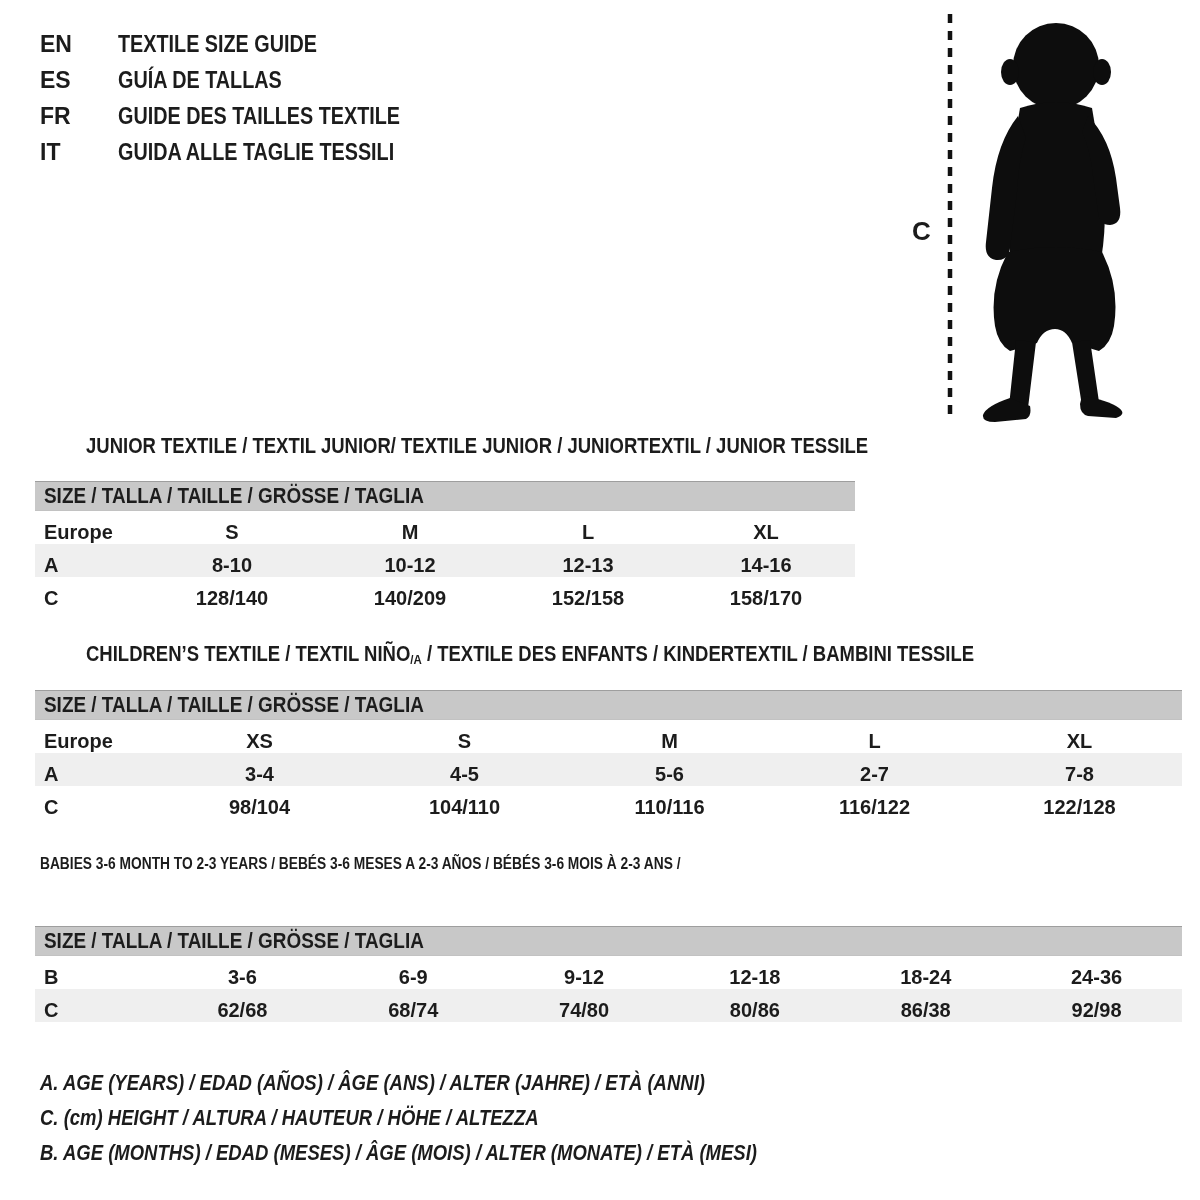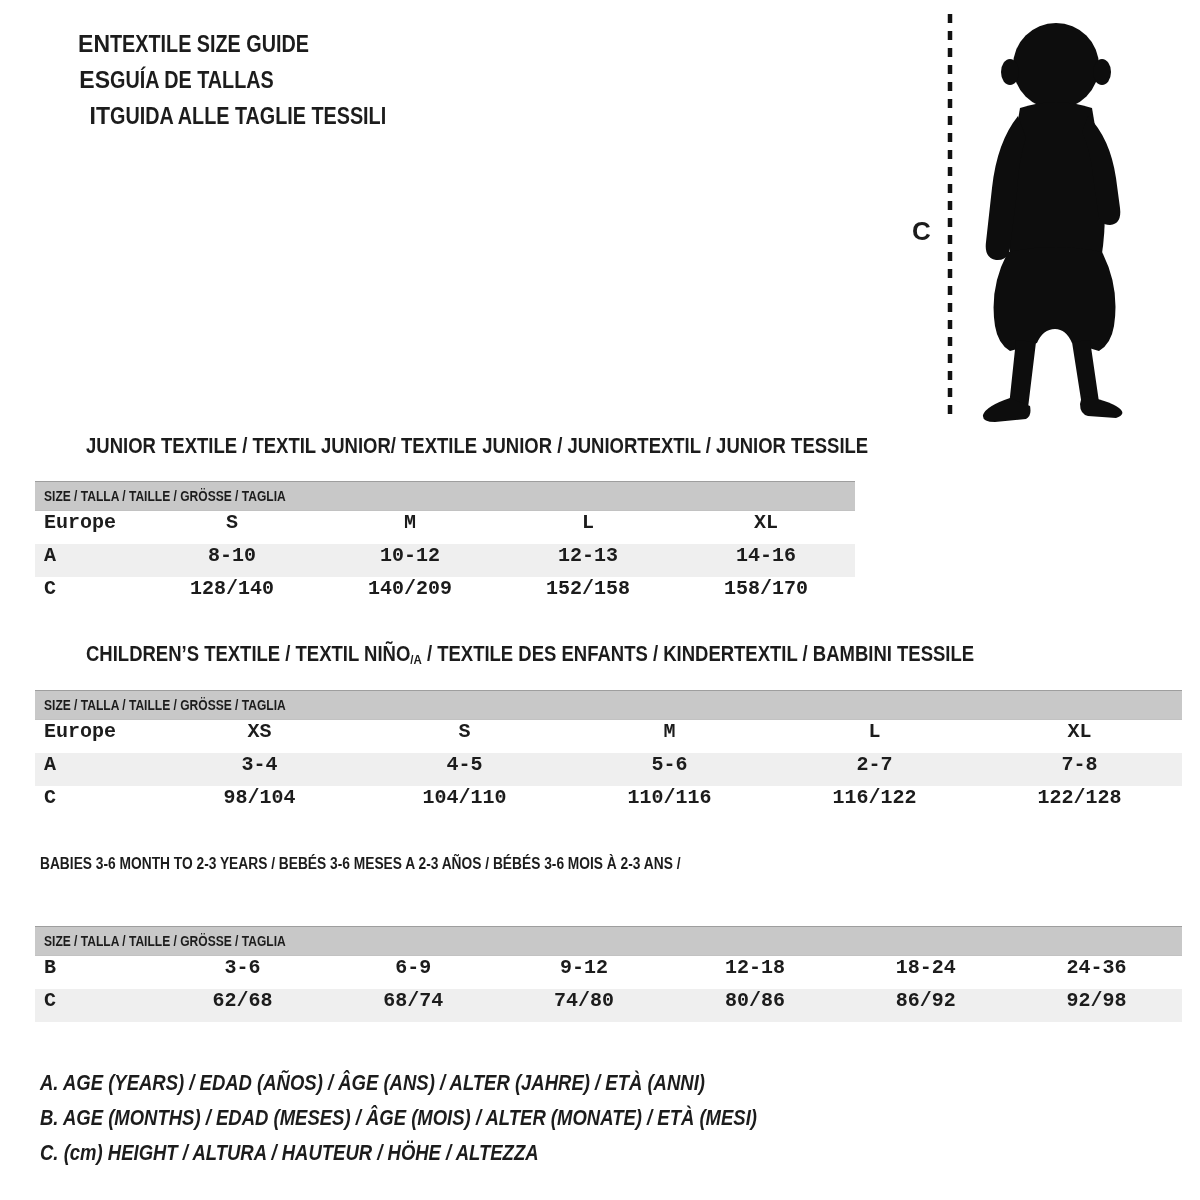--- a/index.html
+++ b/index.html
@@ -9,56 +9,60 @@
     --silhouette:#0d0d0d;
   }
   html,body{margin:0;padding:0;}
   body{
     width:1200px;height:1200px;background:#ffffff;position:relative;overflow:hidden;
     font-family:"Liberation Sans", sans-serif;font-weight:bold;color:var(--text);
   }
   .abs{position:absolute;}
   .cond{display:inline-block;transform:scaleX(0.86);transform-origin:0 50%;white-space:nowrap;}
   
-  .langs{left:32px;top:26px;text-align:right;}
+  .langs{left:40px;top:26px;}
   .lang-row{display:flex;height:36px;align-items:center;font-size:23px;}
   .lang-code{width:78px;flex:0 0 78px;}
   
   .c-label{left:912px;top:216px;font-size:26px;}
   
   .section-heading{font-size:21.5px;white-space:nowrap;margin-left:46px;}
   .heading-sub{font-size:0.62em;vertical-align:-0.25em;}
   
   .size-table{background:#ffffff;}
   .size-band{
     background:var(--band);height:30px;display:flex;align-items:center;
-    padding-left:9px;font-size:14px;border-top:1px solid #9e9e9e;border-bottom:1px solid #c2c2c2;
+    padding-left:9px;font-size:22px;border-top:1px solid #9e9e9e;border-bottom:1px solid #c2c2c2;
     box-sizing:border-box;
   }
-  .t-row{display:flex;height:33px;align-items:flex-start;font-size:20px;font-family:Liberation Mono, monospace;}
+  .t-row{display:flex;height:33px;align-items:flex-end;font-size:20px;}
   .t-row.shaded{background:var(--alt_row);}
   .t-label{padding-left:9px;box-sizing:border-box;}
   .lbl-sm{width:108px;flex:0 0 108px;}
   .lbl-lg{width:122px;flex:0 0 122px;}
   .t-cell{flex:1;text-align:center;}
   
   .multi-line .line{height:35px;line-height:35px;font-size:16px;white-space:nowrap;}
   .footnotes .line{height:35px;line-height:35px;font-size:21.5px;white-space:nowrap;font-style:italic;}
 </style>
 </head>
 <body>
 
 <div class="abs langs">
   <div class="lang-row">
     <span class="lang-code">EN</span>
     <span class="cond">TEXTILE SIZE GUIDE</span>
   </div>
   <div class="lang-row">
     <span class="lang-code">ES</span>
     <span class="cond">GUÍA DE TALLAS</span>
+  </div>
+  <div class="lang-row">
+    <span class="lang-code">FR</span>
+    <span class="cond">GUIDE DES TAILLES TEXTILE</span>
   </div>
   <div class="lang-row">
     <span class="lang-code">IT</span>
     <span class="cond">GUIDA ALLE TAGLIE TESSILI</span>
   </div>
 </div>
 
 <div class="abs c-label">C</div>
 
 <svg class="abs" style="left:946px;top:14px" width="8" height="404">
@@ -159,28 +163,28 @@
     <span class="t-cell">12-18</span>
     <span class="t-cell">18-24</span>
     <span class="t-cell">24-36</span>
   </div>
   <div class="t-row shaded">
     <span class="t-label lbl-lg">C</span>
     <span class="t-cell">62/68</span>
     <span class="t-cell">68/74</span>
     <span class="t-cell">74/80</span>
     <span class="t-cell">80/86</span>
-    <span class="t-cell">86/92</span>
+    <span class="t-cell">86/38</span>
     <span class="t-cell">92/98</span>
   </div>
 </div>
 
 <div class="abs footnotes" style="left:40px;top:1066px">
   <div class="line">
     <span class="cond">A. AGE (YEARS) / EDAD (AÑOS) / ÂGE (ANS) / ALTER (JAHRE) / ETÀ (ANNI)</span>
   </div>
   <div class="line">
-    <span class="cond">B. AGE (MONTHS) / EDAD (MESES) / ÂGE (MOIS) / ALTER (MONATE) / ETÀ (MESI)</span>
+    <span class="cond">C. (cm) HEIGHT / ALTURA / HAUTEUR / HÖHE / ALTEZZA</span>
   </div>
   <div class="line">
-    <span class="cond">C. (cm) HEIGHT / ALTURA / HAUTEUR / HÖHE / ALTEZZA</span>
+    <span class="cond">B. AGE (MONTHS) / EDAD (MESES) / ÂGE (MOIS) / ALTER (MONATE) / ETÀ (MESI)</span>
   </div>
 </div>
 
 </body></html>

